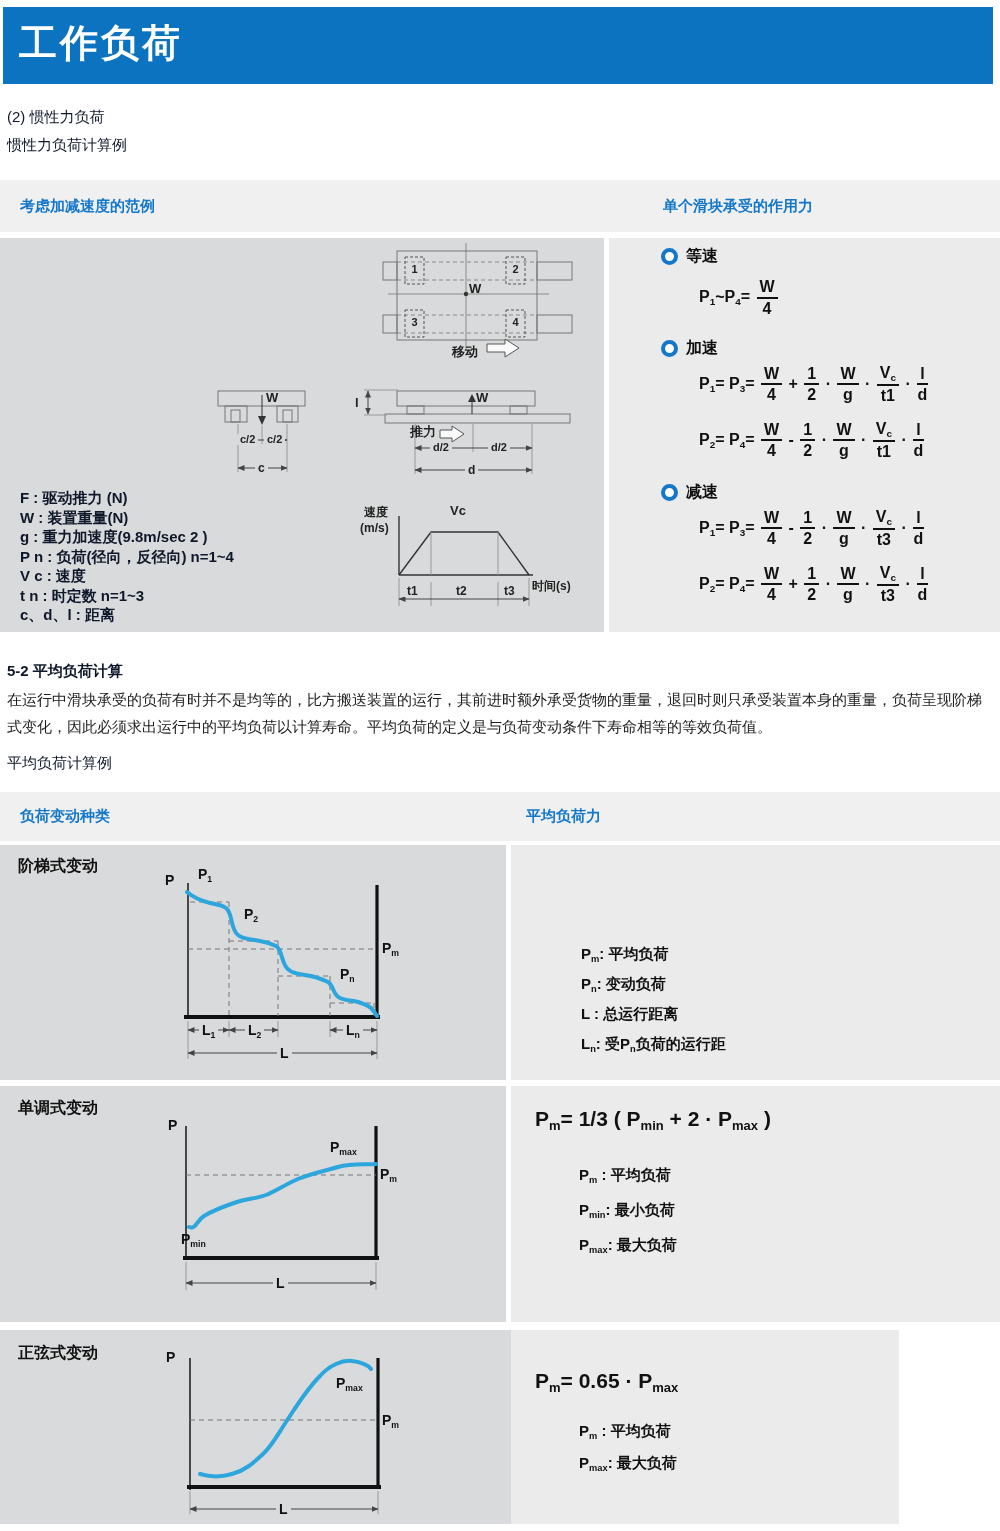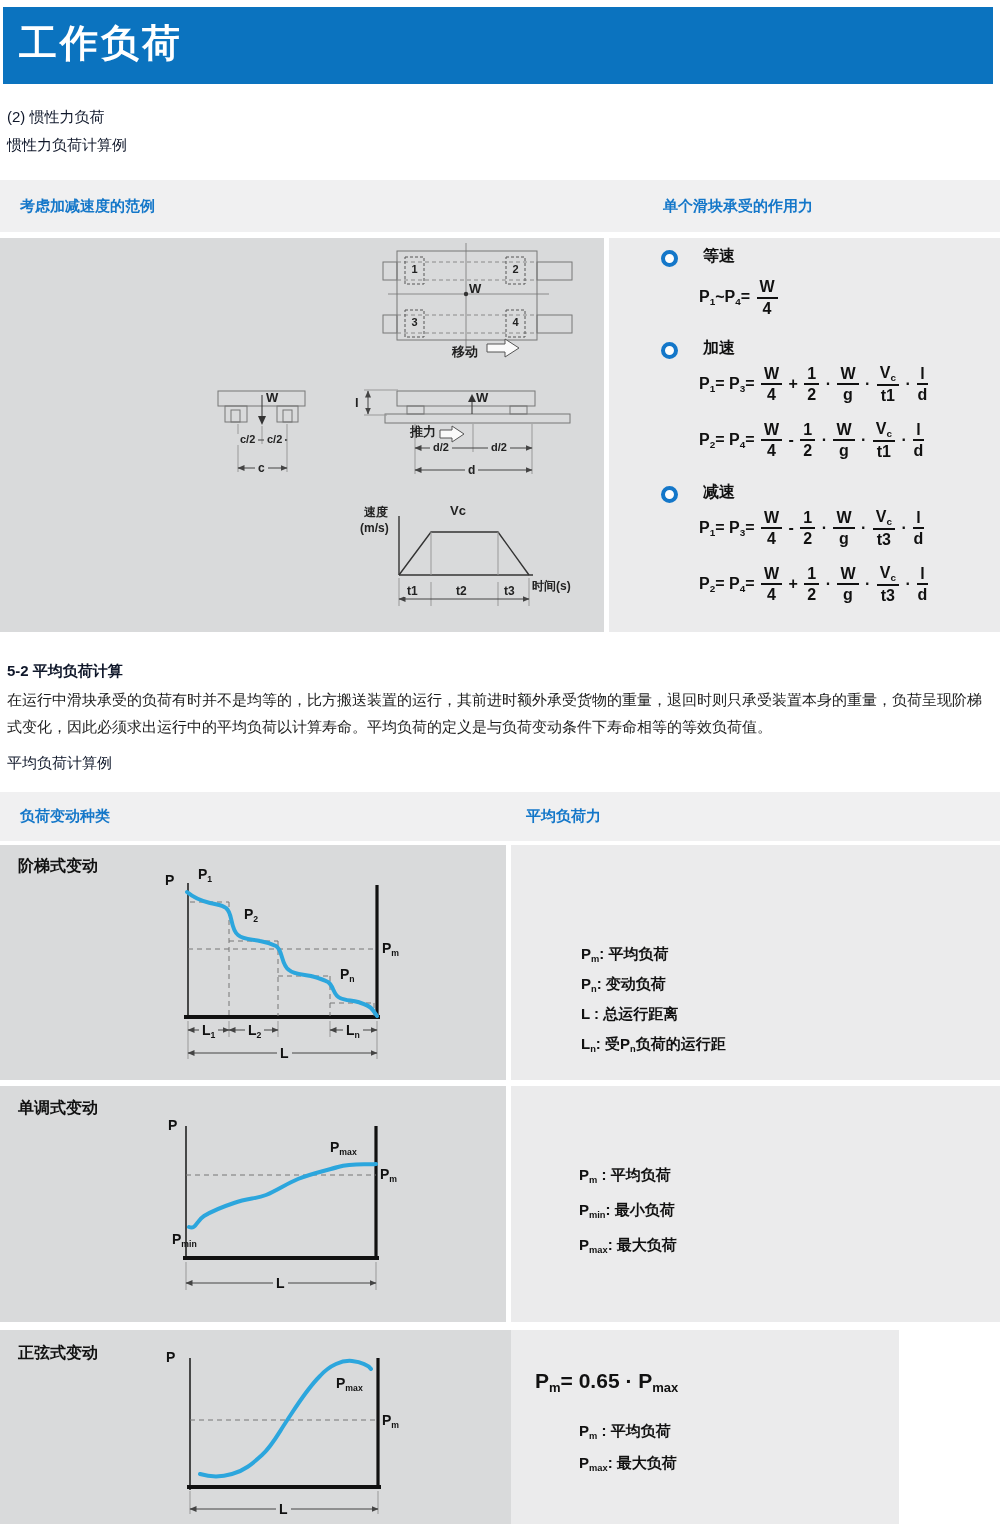--- a/index.html
+++ b/index.html
@@ -28,21 +28,21 @@
   sub{font-size:62%;vertical-align:-0.3em}
   sup{font-size:62%;vertical-align:0.55em}
   .fr{display:inline-flex;flex-direction:column;text-align:center;vertical-align:middle;
       margin:0 2px;line-height:1.12}
   .fr .fn{border-bottom:2px solid #111;padding:0 3px 1px}
   .fr .fd{padding-top:1px}
   .cbrt{display:inline-flex;vertical-align:middle;align-items:flex-start;margin-left:2px}
   .cbrt .rs{font-size:1.55em;line-height:1;transform:translateY(1px)}
   .cbrt .rb{border-top:3px solid #111;padding:3px 5px 0 2px;line-height:1.25}
   .bullet{display:inline-block;width:9px;height:9px;border:4px solid #1477c9;border-radius:50%;background:#fdfdfd}
-  .case{position:absolute;left:52px;display:flex;align-items:flex-end;gap:25px}
+  .case{position:absolute;left:52px;display:flex;align-items:center;gap:8px}
   .case .clabel{font-size:16px;font-weight:bold;color:#111}
   .para{position:absolute;left:7px;width:986px;font-size:15px;line-height:27px;color:#1c1c1c}
   svg{position:absolute;left:0;top:0}
 </style>
 </head>
 <body>
 
 <div id="banner">
   <h1>工作负荷</h1>
 </div>
@@ -160,20 +160,29 @@
     <span class="dlabel gmask" style="left:465px;top:226px">d</span>
 
     <span class="dlabel" style="left:364px;top:268px">速度</span>
     <span class="dlabel" style="left:360px;top:284px">(m/s)</span>
     <span class="dlabel" style="left:450px;top:266px;font-size:13px">Vc</span>
     <span class="dlabel" style="left:532px;top:342px">时间(s)</span>
     <span class="dlabel gmask" style="left:404px;top:347px">t1</span>
     <span class="dlabel gmask" style="left:453px;top:347px">t2</span>
     <span class="dlabel gmask" style="left:501px;top:347px">t3</span>
 
+    <div class="abs" style="left:20px;top:250px">
+      <div class="txt15" style="font-weight:bold;line-height:19.5px">F : 驱动推力 (N)</div>
+      <div class="txt15" style="font-weight:bold;line-height:19.5px">W : 装置重量(N)</div>
+      <div class="txt15" style="font-weight:bold;line-height:19.5px">g : 重力加速度(9.8m/sec 2 )</div>
+      <div class="txt15" style="font-weight:bold;line-height:19.5px">P n : 负荷(径向，反径向) n=1~4</div>
+      <div class="txt15" style="font-weight:bold;line-height:19.5px">V c : 速度</div>
+      <div class="txt15" style="font-weight:bold;line-height:19.5px">t n : 时定数 n=1~3</div>
+      <div class="txt15" style="font-weight:bold;line-height:19.5px">c、d、l : 距离</div>
+    </div>
   </div>
 
   <div class="cellR" style="left:609px;top:0;width:391px;height:394px">
     <div class="case" style="top:8px">
       <span class="bullet"></span>
       <span class="clabel">等速</span>
     </div>
     <div class="f16" style="left:90px;top:40px">P<sub>1</sub>~P<sub>4</sub>= <span class="fr">
           <span class="fn">W</span>
           <span class="fd">4</span>
@@ -336,24 +345,25 @@
       <path d="M189,141 C196,144 196,135 204,130 C214,124 222,121 234,117 C248,112 256,113 266,109 C278,104 286,98 298,93 C310,88 324,85 338,81 C352,77 364,79 376,78" fill="none" stroke="#2ca6dd" stroke-width="4" stroke-linecap="round"></path>
       <g stroke="#999">
         <line x1="186" y1="176" x2="186" y2="204"></line>
         <line x1="376" y1="176" x2="376" y2="204"></line>
       </g>
       <line x1="186" y1="197" x2="376" y2="197" stroke="#444" marker-start="url(#ah3)" marker-end="url(#ah3)"></line>
     </svg>
     <span class="glabel" style="left:168px;top:32px">P</span>
     <span class="glabel" style="left:330px;top:54px">P<sub>max</sub></span>
     <span class="glabel" style="left:380px;top:81px">P<sub>m</sub></span>
-    <span class="glabel" style="left:172px;top:146px">P<sub>min</sub></span>
+    <span class="glabel" style="left:181px;top:146px">P<sub>min</sub></span>
     <span class="glabel gmask" style="left:273px;top:190px">L</span>
   </div>
   <div class="cellR" style="left:511px;top:0;width:489px;height:236px">
+    <div class="f21" style="left:24px;top:20px">P<sub>m</sub>= 1/3 ( P<sub>min</sub> + 2 · P<sub>max</sub> )</div>
     <div class="defline" style="left:68px;top:80px">P<sub>m</sub> : 平均负荷</div>
     <div class="defline" style="left:68px;top:115px">P<sub>min</sub>: 最小负荷</div>
     <div class="defline" style="left:68px;top:150px">P<sub>max</sub>: 最大负荷</div>
   </div>
 </div>
 
 <div class="abs" style="top:1330px;left:0;width:1000px;height:194px">
   <div class="cellL" style="left:0;top:0;width:522px;height:194px">
     <span class="rowlabel" style="left:18px;top:13px">正弦式变动</span>
     <svg width="506" height="194" viewBox="0 0 506 194">

